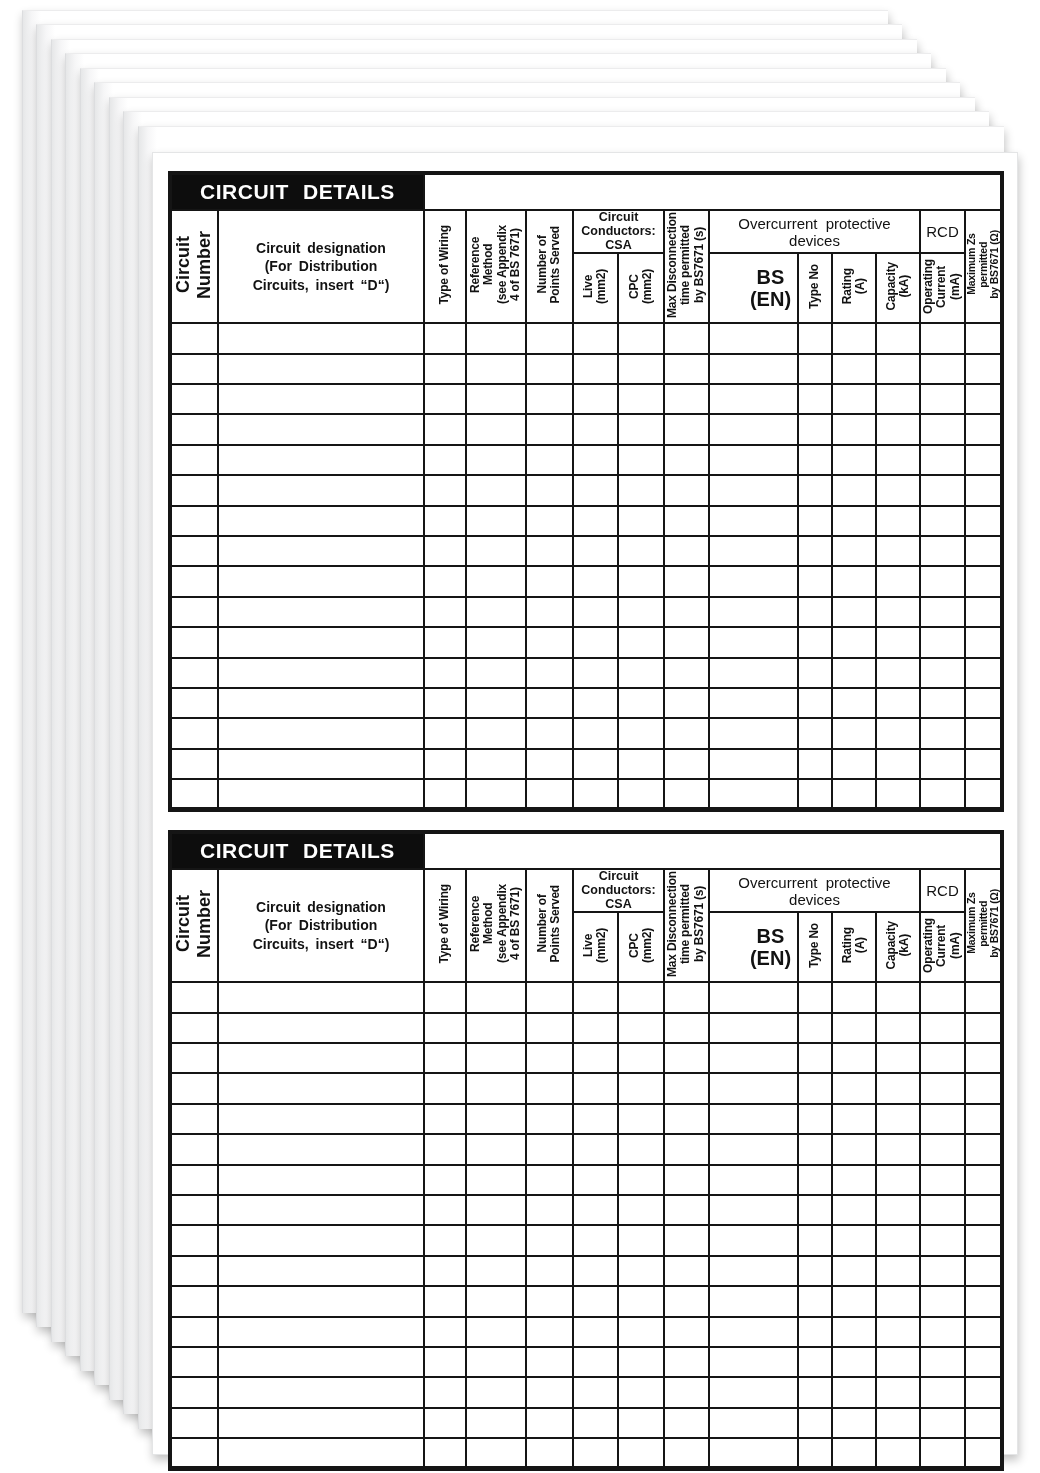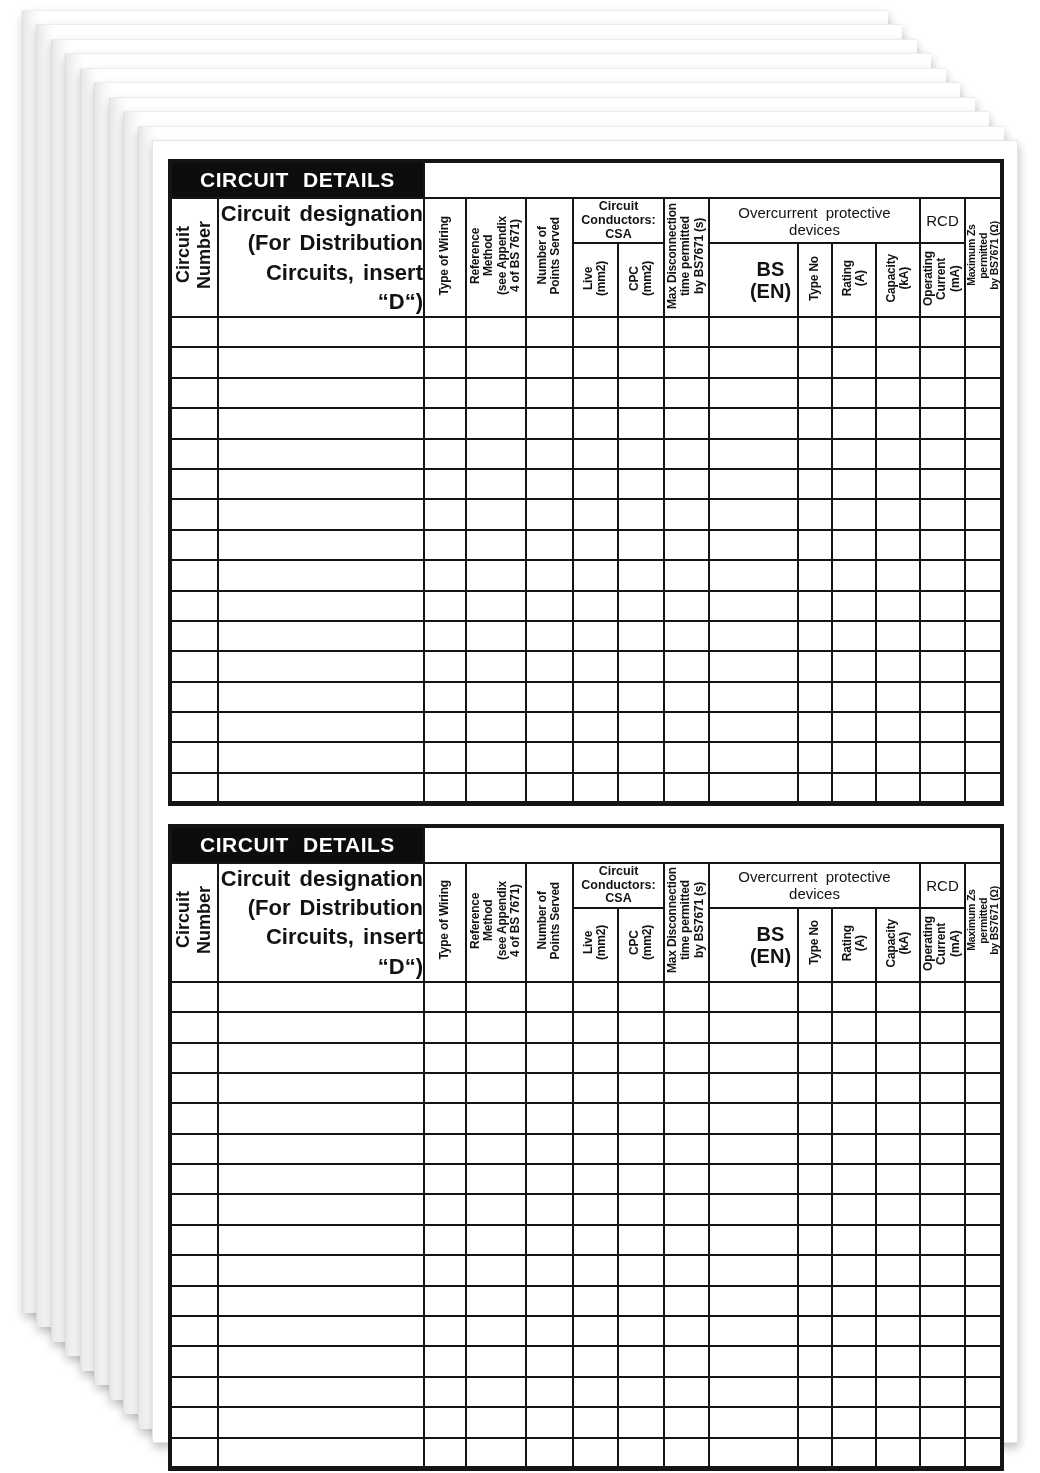--- a/index.html
+++ b/index.html
@@ -19,21 +19,21 @@
     box-shadow: 1px 5px 9px rgba(0,0,0,0.24);
     box-sizing: border-box;
   }
   .sheet.back {
     background: linear-gradient(to right, #e6e7e8 0px, #f6f6f7 9px, #ffffff 18px);
     border-left: 1px solid #dcdddf;
     border-top: 1px solid #ececed;
   }
   .sheet.top {
     left: 152px;
-    top: 140px;
+    top: 152px;
     z-index: 10;
     padding: 18px 15px;
     border: 1px solid #e4e5e6;
   }
   .table-slot + .table-slot { margin-top: 18px; }
 
   table.circuit-table {
     width: 832px;
     margin: 0 auto;
     border-collapse: collapse;
@@ -69,25 +69,24 @@
   th.grp {
     font-size: 12.5px;
     font-weight: bold;
     line-height: 1.1;
     white-space: pre-line;
   }
   th.grp-wide { font-size: 15px; font-weight: normal; word-spacing: 4px; white-space: pre-line; }
 
   .h-des {
     font-weight: bold;
-    font-size: 22px;
+    font-size: 14px;
     line-height: 1.33;
     white-space: pre-line;
     word-spacing: 3px;
-    text-align: right;
   }
   .h-bsen {
     font-weight: bold;
     font-size: 20px;
     line-height: 1.1;
     white-space: pre-line;
     padding-left: 34px;
   }
   .v {
     display: inline-block;

